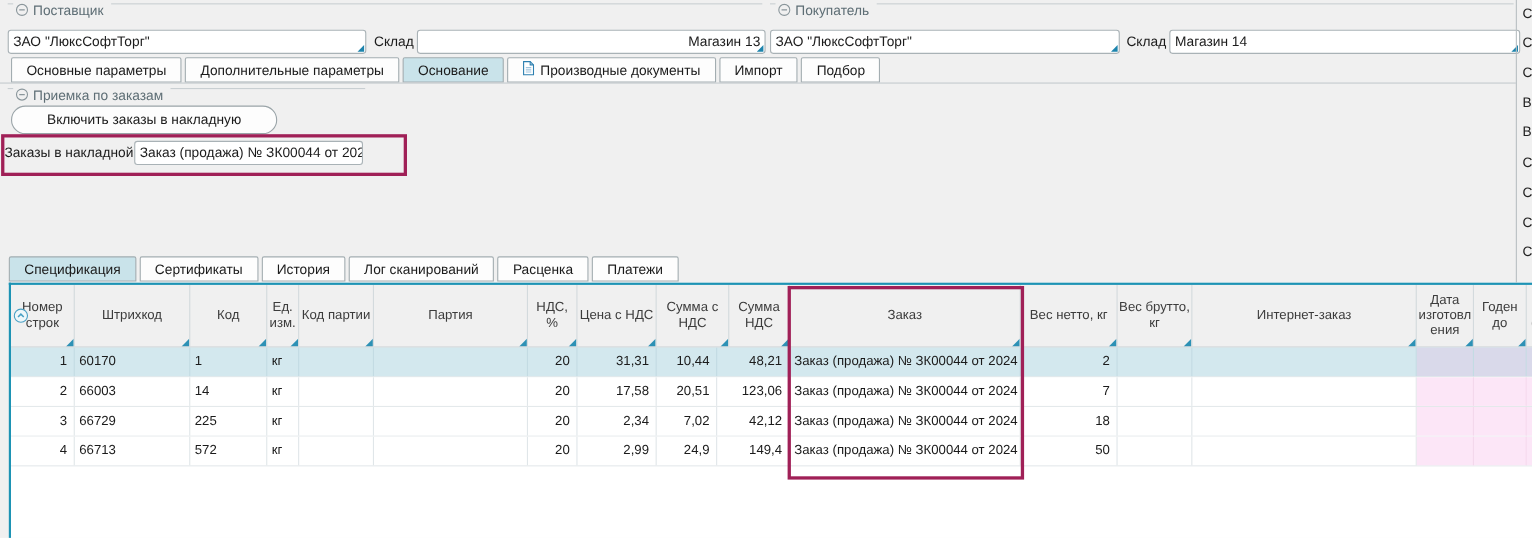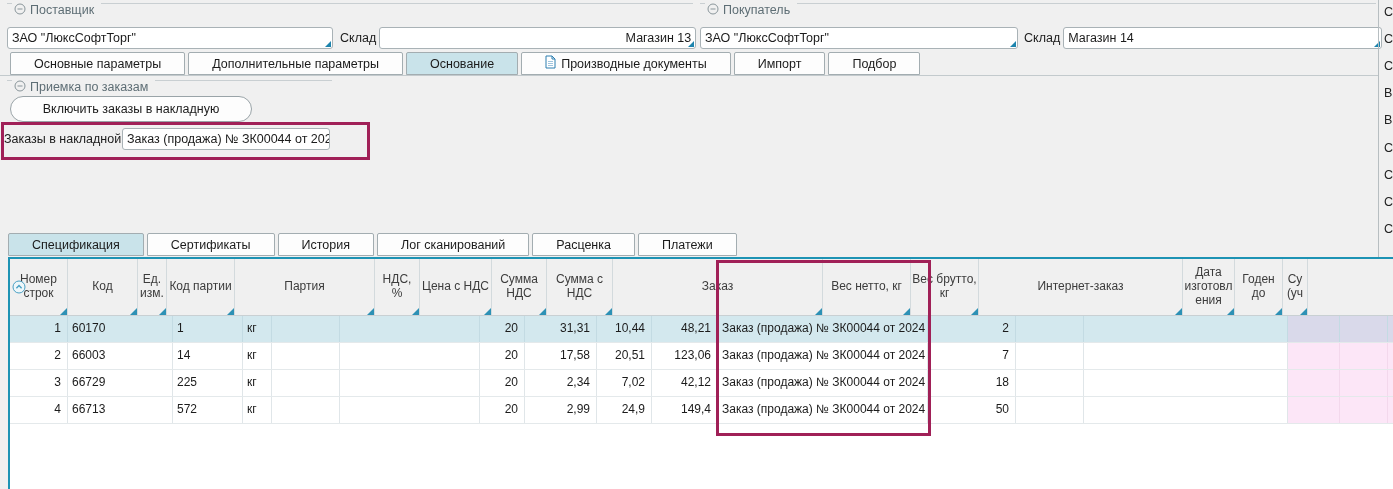--- a/index.html
+++ b/index.html
@@ -17,21 +17,21 @@
   .tfield{position:relative;height:22px;background:#fff;border:1px solid #a9b2b6;border-radius:3px;
           box-sizing:border-box;overflow:hidden;flex:none;}
   .tval{display:block;line-height:20px;padding:0 4px;white-space:nowrap;font-size:12.5px;}
   .tri-corner{position:absolute;right:1px;bottom:1px;width:0;height:0;
               border-left:6px solid transparent;border-bottom:6px solid #1d84ad;}
   .flabel{font-size:12.5px;white-space:nowrap;}
 
   
   .tabs{position:absolute;display:flex;align-items:flex-end;}
   .tab{height:23px;background:#fdfdfd;border:1px solid #a3adb1;border-radius:2px 2px 0 0;
-       padding:0 23px;margin-right:3px;font-size:12.5px;display:flex;align-items:center;gap:5px;
+       padding:0 13px;margin-right:3px;font-size:12.5px;display:flex;align-items:center;gap:5px;
        box-sizing:border-box;white-space:nowrap;cursor:default;}
   .tab.sel{background:#c9e3ea;}
   .hline{position:absolute;height:1px;background:#c3cacd;}
 
   
   .btn{position:absolute;left:10px;top:96px;width:242px;height:26px;background:#fdfdfd;
        border:1px solid #9aa4a8;border-radius:13px;font-size:12.5px;display:flex;align-items:center;
        justify-content:center;box-sizing:border-box;white-space:nowrap;}
 
   
@@ -195,20 +195,24 @@
         <div class="th k-num first">
           <span class="sorticon">
             <svg width="14" height="14" viewBox="0 0 14 14">
               <circle cx="7" cy="7" r="6" fill="#eef7fa" stroke="#49a0c4"></circle>
               <path d="M4.4 8.2 7 5.6 9.6 8.2" fill="none" stroke="#49a0c4" stroke-width="1.4"></path>
             </svg>
           </span>
           <span class="thlbl">Номер строк</span>
           <span class="tri"></span>
         </div>
+        <div class="th k-barcode">
+          <span class="thlbl">Штрихкод</span>
+          <span class="tri"></span>
+        </div>
         <div class="th k-code">
           <span class="thlbl">Код</span>
           <span class="tri"></span>
         </div>
         <div class="th k-unit">
           <span class="thlbl">Ед. изм.</span>
           <span class="tri"></span>
         </div>
         <div class="th k-party_code">
           <span class="thlbl">Код партии</span>
@@ -219,26 +223,26 @@
           <span class="tri"></span>
         </div>
         <div class="th k-vat">
           <span class="thlbl">НДС, %</span>
           <span class="tri"></span>
         </div>
         <div class="th k-price">
           <span class="thlbl">Цена с НДС</span>
           <span class="tri"></span>
         </div>
+        <div class="th k-total">
+          <span class="thlbl">Сумма с НДС</span>
+          <span class="tri"></span>
+        </div>
         <div class="th k-vat_sum">
           <span class="thlbl">Сумма НДС</span>
-          <span class="tri"></span>
-        </div>
-        <div class="th k-total">
-          <span class="thlbl">Сумма с НДС</span>
           <span class="tri"></span>
         </div>
         <div class="th k-order">
           <span class="thlbl">Заказ</span>
           <span class="tri"></span>
         </div>
         <div class="th k-net">
           <span class="thlbl">Вес нетто, кг</span>
           <span class="tri"></span>
         </div>

